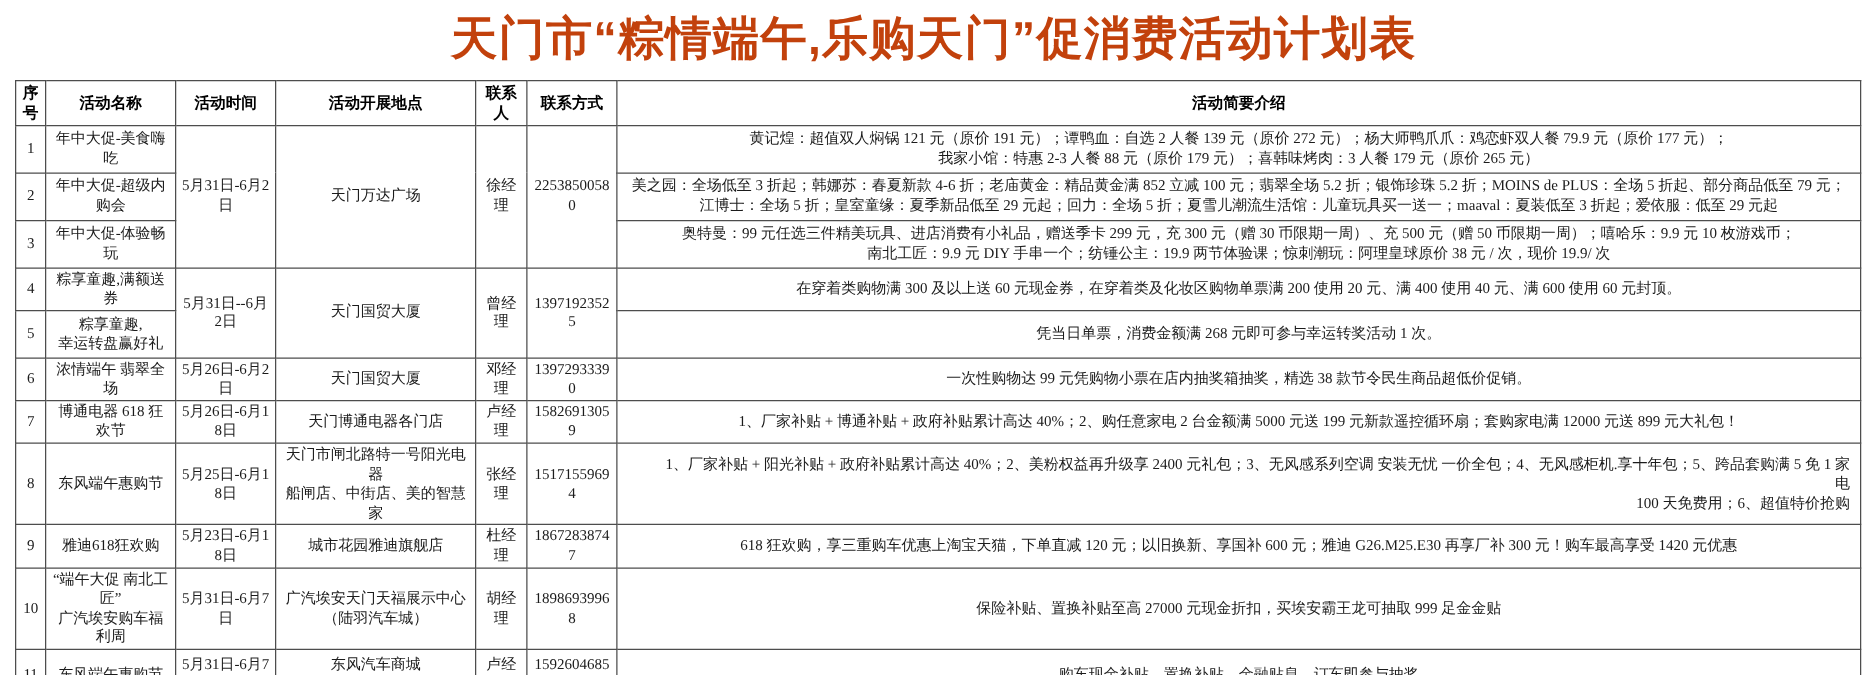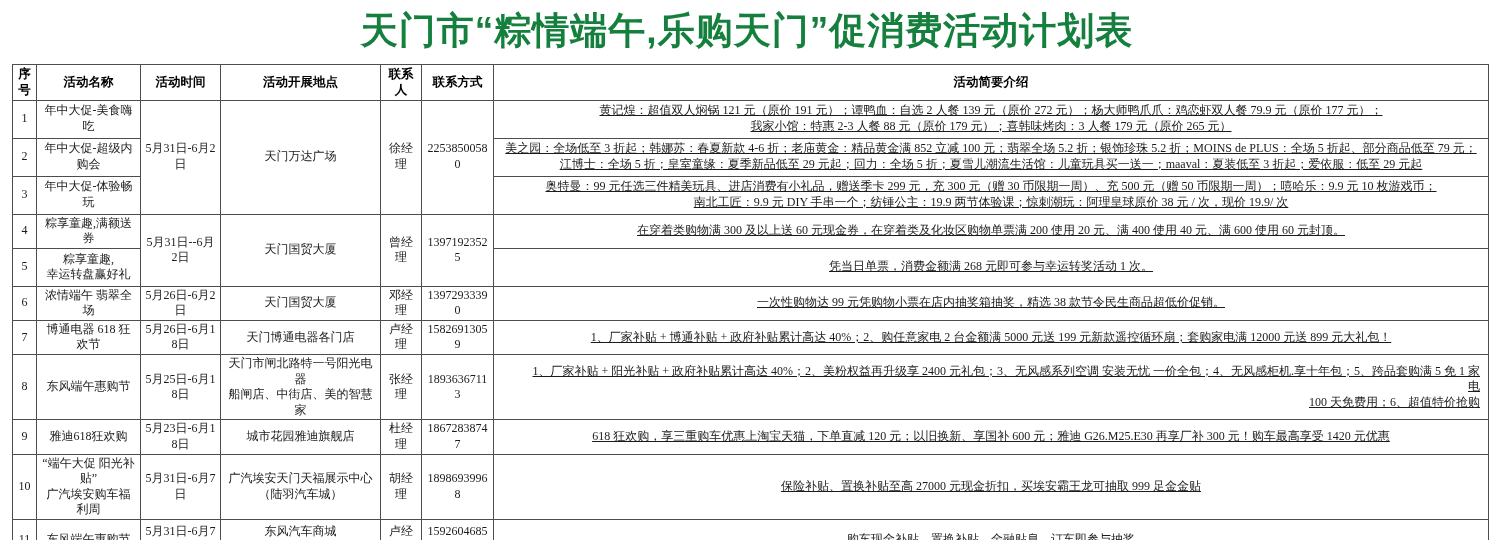--- a/index.html
+++ b/index.html
@@ -3,34 +3,34 @@
 <meta charset="utf-8">
 <style>
   html,body { margin:0; padding:0; }
   body {
     width:1494px; height:540px; background:#ffffff; overflow:hidden;
     font-family:"Liberation Serif","DejaVu Serif",serif; color:#1b1b1b;
   }
   .title {
     text-align:center; margin:6px 0 8px 0;
     font-family:"Liberation Sans","DejaVu Sans",sans-serif;
-    font-weight:900; font-size:37px; letter-spacing:1px; color:#15803d;
+    font-weight:900; font-size:37px; letter-spacing:1px; color:#c2410c;
   }
   table.plan {
     table-layout:fixed; border-collapse:collapse;
     width:1477px; margin-left:12px; background:#fff;
   }
   .plan th, .plan td {
     border:1px solid #4d4d4d; padding:1px 4px;
     font-size:12px; line-height:1.3; text-align:center; vertical-align:middle;
     overflow:hidden; word-break:break-all;
   }
   .plan th { font-weight:bold; font-size:12.5px; color:#000; }
   .pre { white-space:pre-line; }
-  td.c-desc { padding:0 8px;text-decoration:underline; }
+  td.c-desc { padding:0 8px; }
   td.left { text-align:right; text-indent:22px; }
   tr.h26{height:26px} tr.h38{height:38px} tr.h19{height:19px}
   tr.h20{height:20px} tr.h23{height:23px} tr.h44{height:44px}
   tr.h22{height:22px} tr.h40{height:40px}
 </style>
 </head>
 <body>
 
 <div class="title">天门市“粽情端午,乐购天门”促消费活动计划表</div>
 
@@ -112,36 +112,36 @@
     <td>15826913059</td>
     <td class="c-desc pre">1、厂家补贴 + 博通补贴 + 政府补贴累计高达 40%；2、购任意家电 2 台金额满 5000 元送 199 元新款遥控循环扇；套购家电满 12000 元送 899 元大礼包！</td>
   </tr>
   <tr class="h44">
     <td>8</td>
     <td class="pre">东风端午惠购节</td>
     <td>5月25日-6月18日</td>
     <td class="pre">天门市闸北路特一号阳光电器
 船闸店、中街店、美的智慧家</td>
     <td>张经理</td>
-    <td>18936367113</td>
+    <td>15171559694</td>
     <td class="c-desc pre left">1、厂家补贴 + 阳光补贴 + 政府补贴累计高达 40%；2、美粉权益再升级享 2400 元礼包；3、无风感系列空调 安装无忧 一价全包；4、无风感柜机.享十年包；5、跨品套购满 5 免 1 家电
 100 天免费用；6、超值特价抢购</td>
   </tr>
   <tr class="h22">
     <td>9</td>
     <td class="pre">雅迪618狂欢购</td>
     <td>5月23日-6月18日</td>
     <td class="pre">城市花园雅迪旗舰店</td>
     <td>杜经理</td>
     <td>18672838747</td>
     <td class="c-desc pre">618 狂欢购，享三重购车优惠上淘宝天猫，下单直减 120 元；以旧换新、享国补 600 元；雅迪 G26.M25.E30 再享厂补 300 元！购车最高享受 1420 元优惠</td>
   </tr>
   <tr class="h40">
     <td>10</td>
-    <td class="pre">“端午大促 阳光补贴”
+    <td class="pre">“端午大促 南北工匠”
 广汽埃安购车福利周</td>
     <td>5月31日-6月7日</td>
     <td class="pre">广汽埃安天门天福展示中心
 （陆羽汽车城）</td>
     <td>胡经理</td>
     <td>18986939968</td>
     <td class="c-desc pre">保险补贴、置换补贴至高 27000 元现金折扣，买埃安霸王龙可抽取 999 足金金贴</td>
   </tr>
   <tr class="h40">
     <td>11</td>

